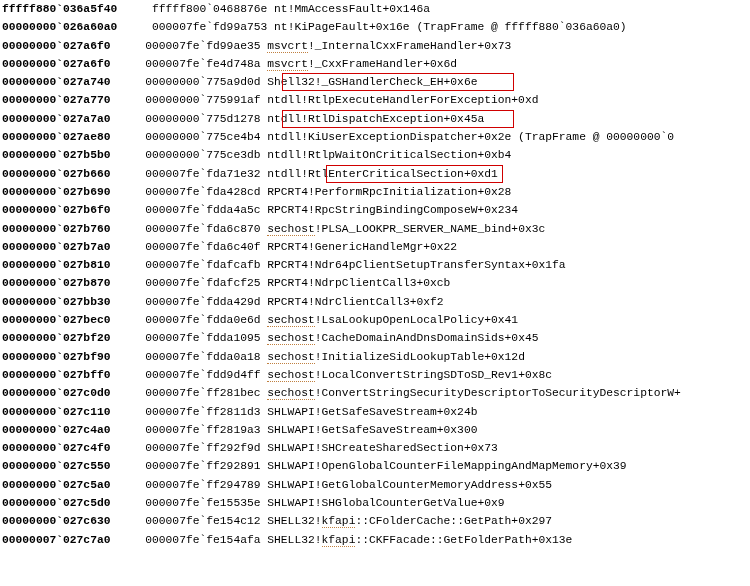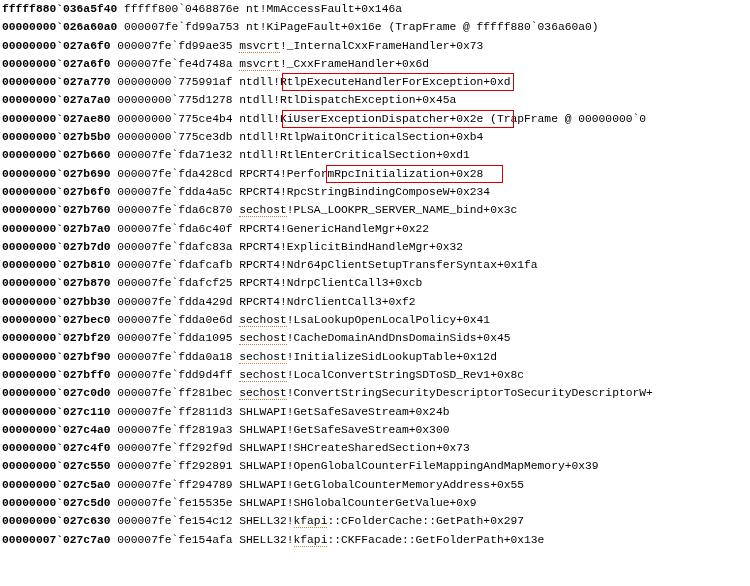--- a/index.html
+++ b/index.html
@@ -14,50 +14,50 @@
       background: #fff;
       overflow: hidden;
       white-space: nowrap;
     }
     .row {
       position: relative;
       height: 18.3px;
       padding-left: 2px;
     }
     .addr1 { display: inline; font-weight: bold; }
-    .addr2 { display: inline; }
+    .addr2 { display: inline; margin-left: 28px; }
     .sym   { display: inline; margin-top: 31px; }
     .dotted {
       border-bottom: 1px dotted #c08040;
       padding-bottom: 0px;
     }
     .boxr {
       position: absolute;
       border: 1px solid #d00000;
       pointer-events: none;
     }
   </style>
 </head>
 <body>
 
 <div id="container">
     <div class="row"><span class="addr1">fffff880`036a5f40 </span><span class="addr2">fffff800`0468876e </span><span>nt</span><span class="sym">!MmAccessFault+0x146a</span></div>
     <div class="row"><span class="addr1">00000000`026a60a0 </span><span class="addr2">000007fe`fd99a753 </span><span>nt</span><span class="sym">!KiPageFault+0x16e (TrapFrame @ fffff880`036a60a0)</span></div>
     <div class="row"><span class="addr1">00000000`027a6f0 </span><span class="addr2">000007fe`fd99ae35 </span><span class="dotted">msvcrt</span><span class="sym">!_InternalCxxFrameHandler+0x73</span></div>
     <div class="row"><span class="addr1">00000000`027a6f0 </span><span class="addr2">000007fe`fe4d748a </span><span class="dotted">msvcrt</span><span class="sym">!_CxxFrameHandler+0x6d</span></div>
+    <div class="row"><span class="addr1">00000000`027a740 </span><span class="addr2">00000000`775a9d0d </span><span>Shell32</span><span class="sym">!_GSHandlerCheck_EH+0x6e</span></div>
     <div class="row"><span class="addr1">00000000`027a770 </span><span class="addr2">00000000`775991af </span><span>ntdll</span><span class="sym">!RtlpExecuteHandlerForException+0xd</span></div>
     <div class="row"><span class="addr1">00000000`027a7a0 </span><span class="addr2">00000000`775d1278 </span><span>ntdll</span><span class="sym">!RtlDispatchException+0x45a</span></div>
     <div class="row"><span class="addr1">00000000`027ae80 </span><span class="addr2">00000000`775ce4b4 </span><span>ntdll</span><span class="sym">!KiUserExceptionDispatcher+0x2e (TrapFrame @ 00000000`0</span></div>
     <div class="row"><span class="addr1">00000000`027b5b0 </span><span class="addr2">00000000`775ce3db </span><span>ntdll</span><span class="sym">!RtlpWaitOnCriticalSection+0xb4</span></div>
     <div class="row"><span class="addr1">00000000`027b660 </span><span class="addr2">000007fe`fda71e32 </span><span>ntdll</span><span class="sym">!RtlEnterCriticalSection+0xd1</span></div>
     <div class="row"><span class="addr1">00000000`027b690 </span><span class="addr2">000007fe`fda428cd </span><span>RPCRT4</span><span class="sym">!PerformRpcInitialization+0x28</span></div>
     <div class="row"><span class="addr1">00000000`027b6f0 </span><span class="addr2">000007fe`fdda4a5c </span><span>RPCRT4</span><span class="sym">!RpcStringBindingComposeW+0x234</span></div>
     <div class="row"><span class="addr1">00000000`027b760 </span><span class="addr2">000007fe`fda6c870 </span><span class="dotted">sechost</span><span class="sym">!PLSA_LOOKPR_SERVER_NAME_bind+0x3c</span></div>
     <div class="row"><span class="addr1">00000000`027b7a0 </span><span class="addr2">000007fe`fda6c40f </span><span>RPCRT4</span><span class="sym">!GenericHandleMgr+0x22</span></div>
-    <div class="row"><span class="addr1">00000000`027b7d0 </span><span class="addr2">000007fe`fdafc83a </span><span>RPCRT4</span><span class="sym">!ExplicitBindHandleMgr+0x32</span></div>
     <div class="row"><span class="addr1">00000000`027b810 </span><span class="addr2">000007fe`fdafcafb </span><span>RPCRT4</span><span class="sym">!Ndr64pClientSetupTransferSyntax+0x1fa</span></div>
     <div class="row"><span class="addr1">00000000`027b870 </span><span class="addr2">000007fe`fdafcf25 </span><span>RPCRT4</span><span class="sym">!NdrpClientCall3+0xcb</span></div>
     <div class="row"><span class="addr1">00000000`027bb30 </span><span class="addr2">000007fe`fdda429d </span><span>RPCRT4</span><span class="sym">!NdrClientCall3+0xf2</span></div>
     <div class="row"><span class="addr1">00000000`027bec0 </span><span class="addr2">000007fe`fdda0e6d </span><span class="dotted">sechost</span><span class="sym">!LsaLookupOpenLocalPolicy+0x41</span></div>
     <div class="row"><span class="addr1">00000000`027bf20 </span><span class="addr2">000007fe`fdda1095 </span><span class="dotted">sechost</span><span class="sym">!CacheDomainAndDnsDomainSids+0x45</span></div>
     <div class="row"><span class="addr1">00000000`027bf90 </span><span class="addr2">000007fe`fdda0a18 </span><span class="dotted">sechost</span><span class="sym">!InitializeSidLookupTable+0x12d</span></div>
     <div class="row"><span class="addr1">00000000`027bff0 </span><span class="addr2">000007fe`fdd9d4ff </span><span class="dotted">sechost</span><span class="sym">!LocalConvertStringSDToSD_Rev1+0x8c</span></div>
     <div class="row"><span class="addr1">00000000`027c0d0 </span><span class="addr2">000007fe`ff281bec </span><span class="dotted">sechost</span><span class="sym">!ConvertStringSecurityDescriptorToSecurityDescriptorW+</span></div>
     <div class="row"><span class="addr1">00000000`027c110 </span><span class="addr2">000007fe`ff2811d3 </span><span>SHLWAPI</span><span class="sym">!GetSafeSaveStream+0x24b</span></div>
     <div class="row"><span class="addr1">00000000`027c4a0 </span><span class="addr2">000007fe`ff2819a3 </span><span>SHLWAPI</span><span class="sym">!GetSafeSaveStream+0x300</span></div>

